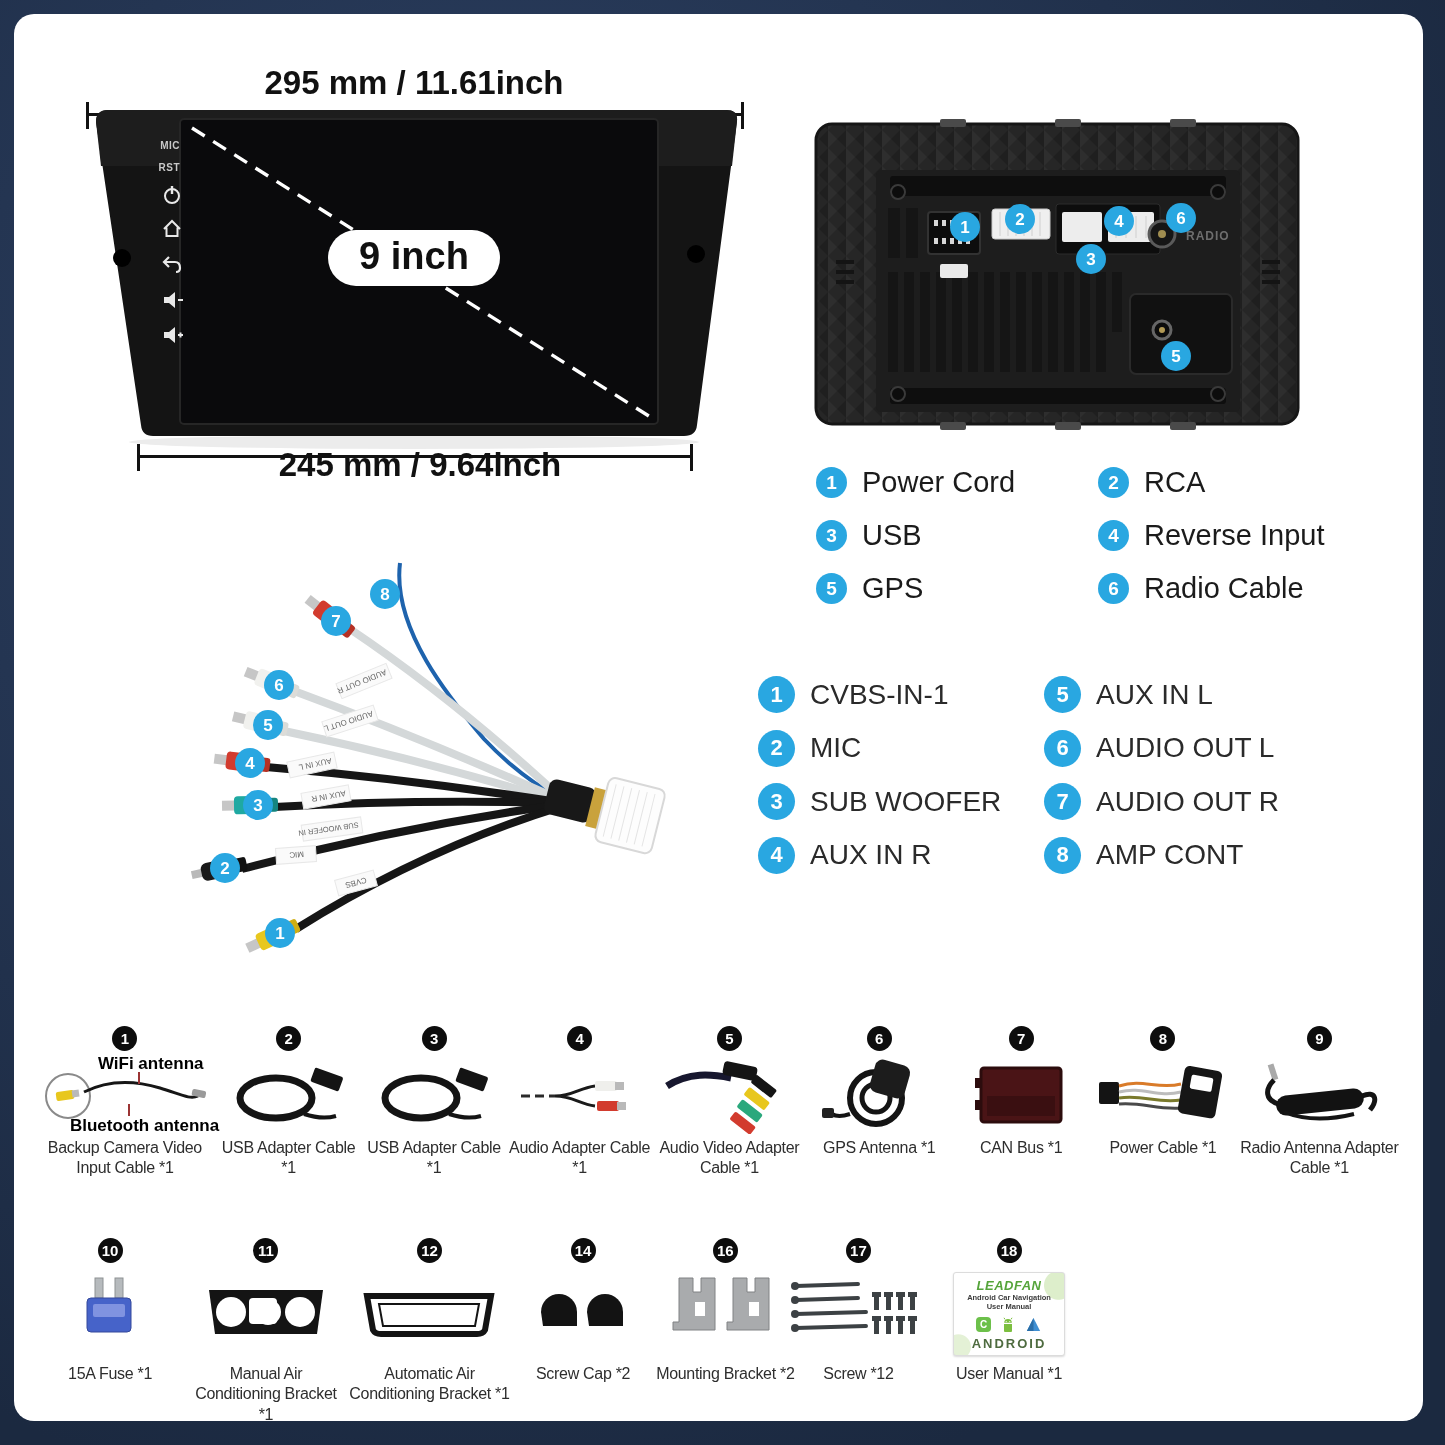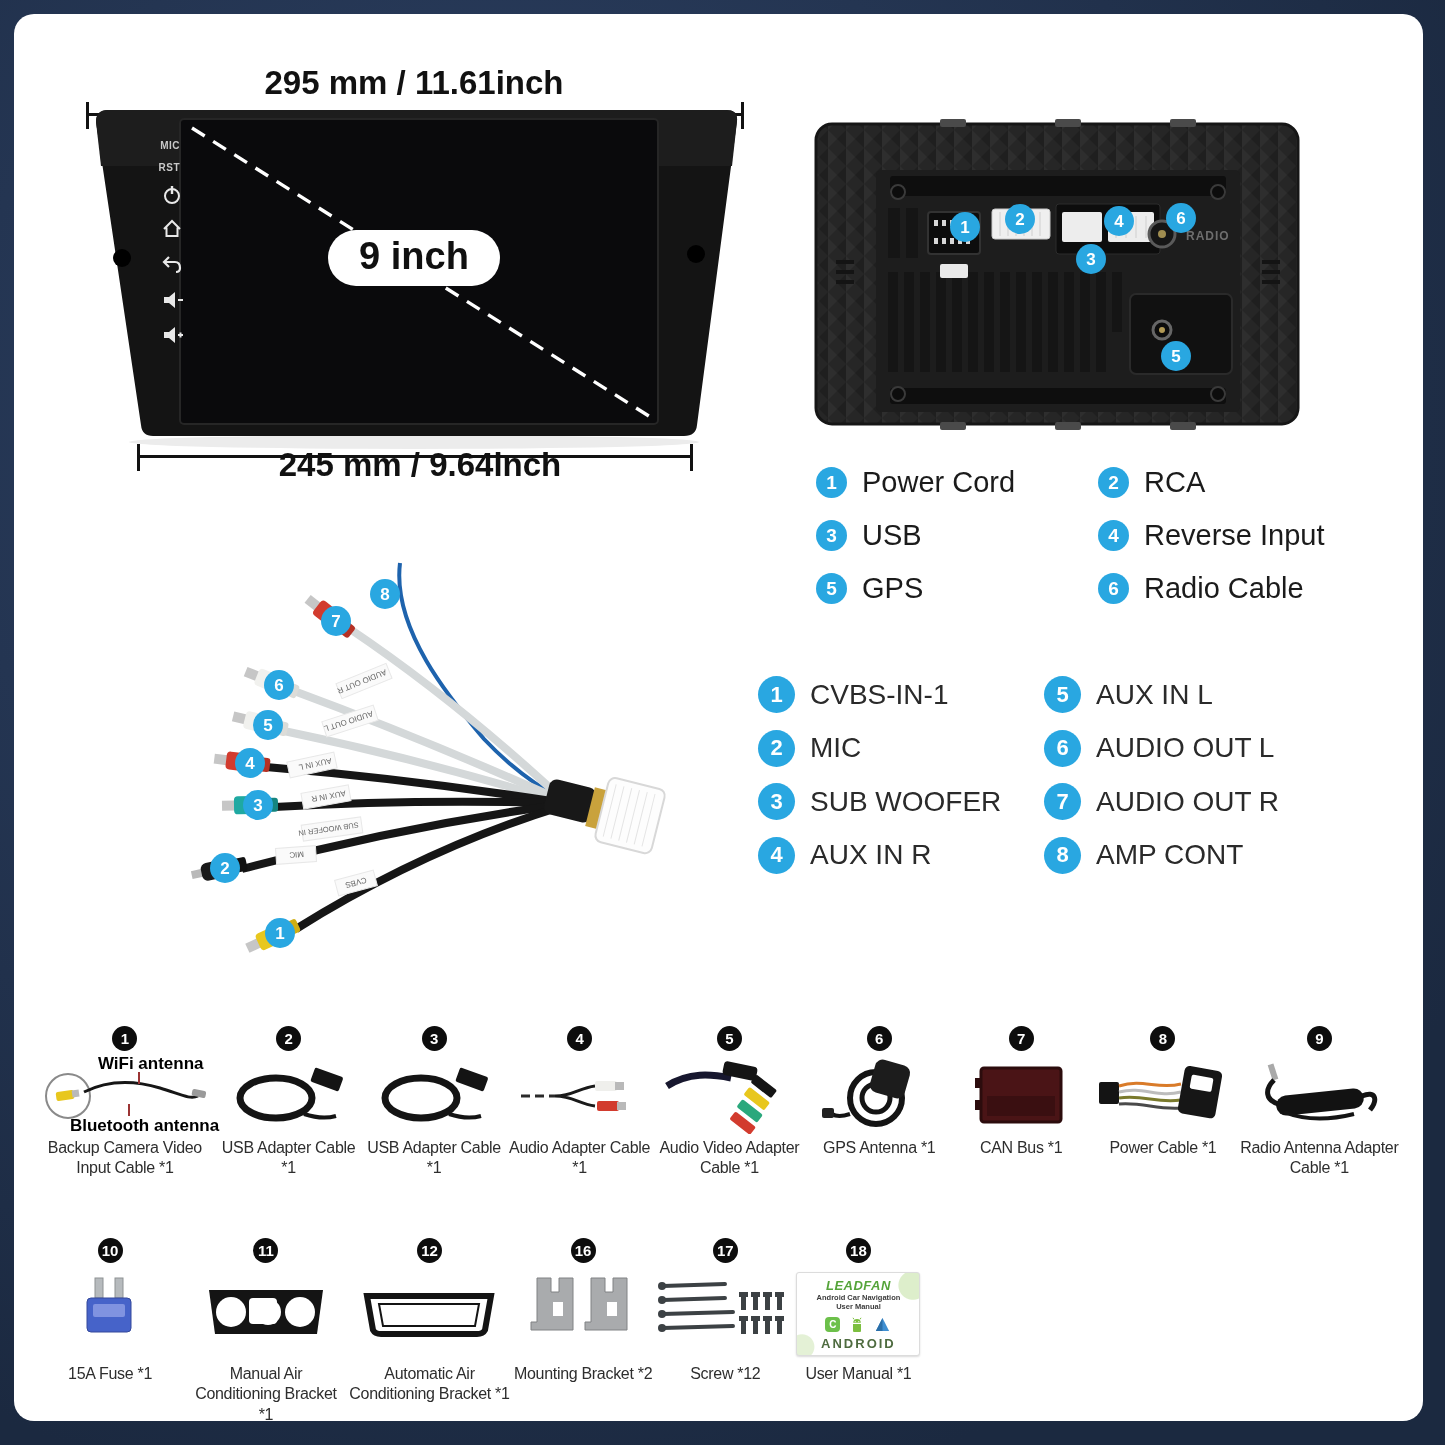--- a/index.html
+++ b/index.html
@@ -34,21 +34,21 @@
   .badge{width:25px;height:25px;border-radius:50%;background:#0d0d0d;color:#fff;font-size:15px;
          font-weight:bold;display:flex;align-items:center;justify-content:center;margin-bottom:5px;}
   .g{height:78px;display:flex;align-items:center;justify-content:center;position:relative;}
   .row2 .g{height:92px;}
   .acc-label{font-size:16px;letter-spacing:-0.3px;line-height:1.28;color:#2e2e2e;text-align:center;
              margin-top:4px;}
   .nowrap{white-space:nowrap;}
   .note{position:absolute;font-size:17px;font-weight:bold;color:#000000;white-space:nowrap;}
   .noteline{position:absolute;width:2px;background:#9b3434;}
   
-  .manual{width:124px;height:84px;background:#fff;border:1px solid #dcdcdc;border-radius:3px;
+  .manual{width:112px;height:84px;background:#fff;border:1px solid #dcdcdc;border-radius:3px;
           box-shadow:0 1px 2px rgba(0,0,0,.15);display:flex;flex-direction:column;align-items:center;
           padding-top:5px;box-sizing:border-box;
           background-image:radial-gradient(circle at 95% 15%, #ddeecb 0 14px, transparent 15px),
                            radial-gradient(circle at 4% 90%, #e4f1d6 0 12px, transparent 13px);}
   .manual .brand{font-size:13px;font-weight:bold;font-style:italic;color:#55a43a;letter-spacing:.5px;}
   .manual .t{font-size:7.5px;font-weight:bold;color:#3c3c3c;line-height:1.25;}
   .manual .icons{display:flex;align-items:center;gap:8px;margin-top:4px;}
   .cp{width:15px;height:15px;border-radius:4px;background:#6cc04a;color:#fff;font-size:10px;
       font-weight:bold;display:flex;align-items:center;justify-content:center;}
   .manual .foot{font-size:13px;letter-spacing:2px;color:#4e6b3f;font-weight:bold;margin-top:2px;}
@@ -564,20 +564,30 @@
     </div>
     <div class="acc">
       <div class="badge">12</div>
       <div class="g">
           <svg width="140" height="92" viewBox="0 0 140 92">
         <path d="M8 28 L132 28 L126 62 Q124 66 118 66 L22 66 Q16 66 14 62 Z" fill="none" stroke="#141414" stroke-width="6"></path>
         <path d="M20 36 L120 36 L116 58 L24 58 Z" fill="none" stroke="#141414" stroke-width="2"></path>
       </svg>
         </div>
       <div class="acc-label">Automatic Air Conditioning Bracket *1</div>
+    </div>
+    <div class="acc">
+      <div class="badge">14</div>
+      <div class="g">
+          <svg width="120" height="92" viewBox="0 0 120 92">
+        <path d="M18 44 a18 18 0 0 1 36 0 v14 h-34 z" fill="#131313"></path>
+        <path d="M64 44 a18 18 0 0 1 36 0 v14 h-34 z" fill="#131313"></path>
+      </svg>
+        </div>
+      <div class="acc-label">Screw Cap *2</div>
     </div>
     <div class="acc">
       <div class="badge">16</div>
       <div class="g">
           <svg width="140" height="92" viewBox="0 0 140 92">
         <g>
           <path d="M24 10 h14 v14 h8 v-14 h14 v52 h-42 v-8 h6 z" fill="#a9abad" stroke="#808284"></path>
           <rect x="40" y="34" width="10" height="14" fill="#fff"></rect>
         </g>
         <g>

